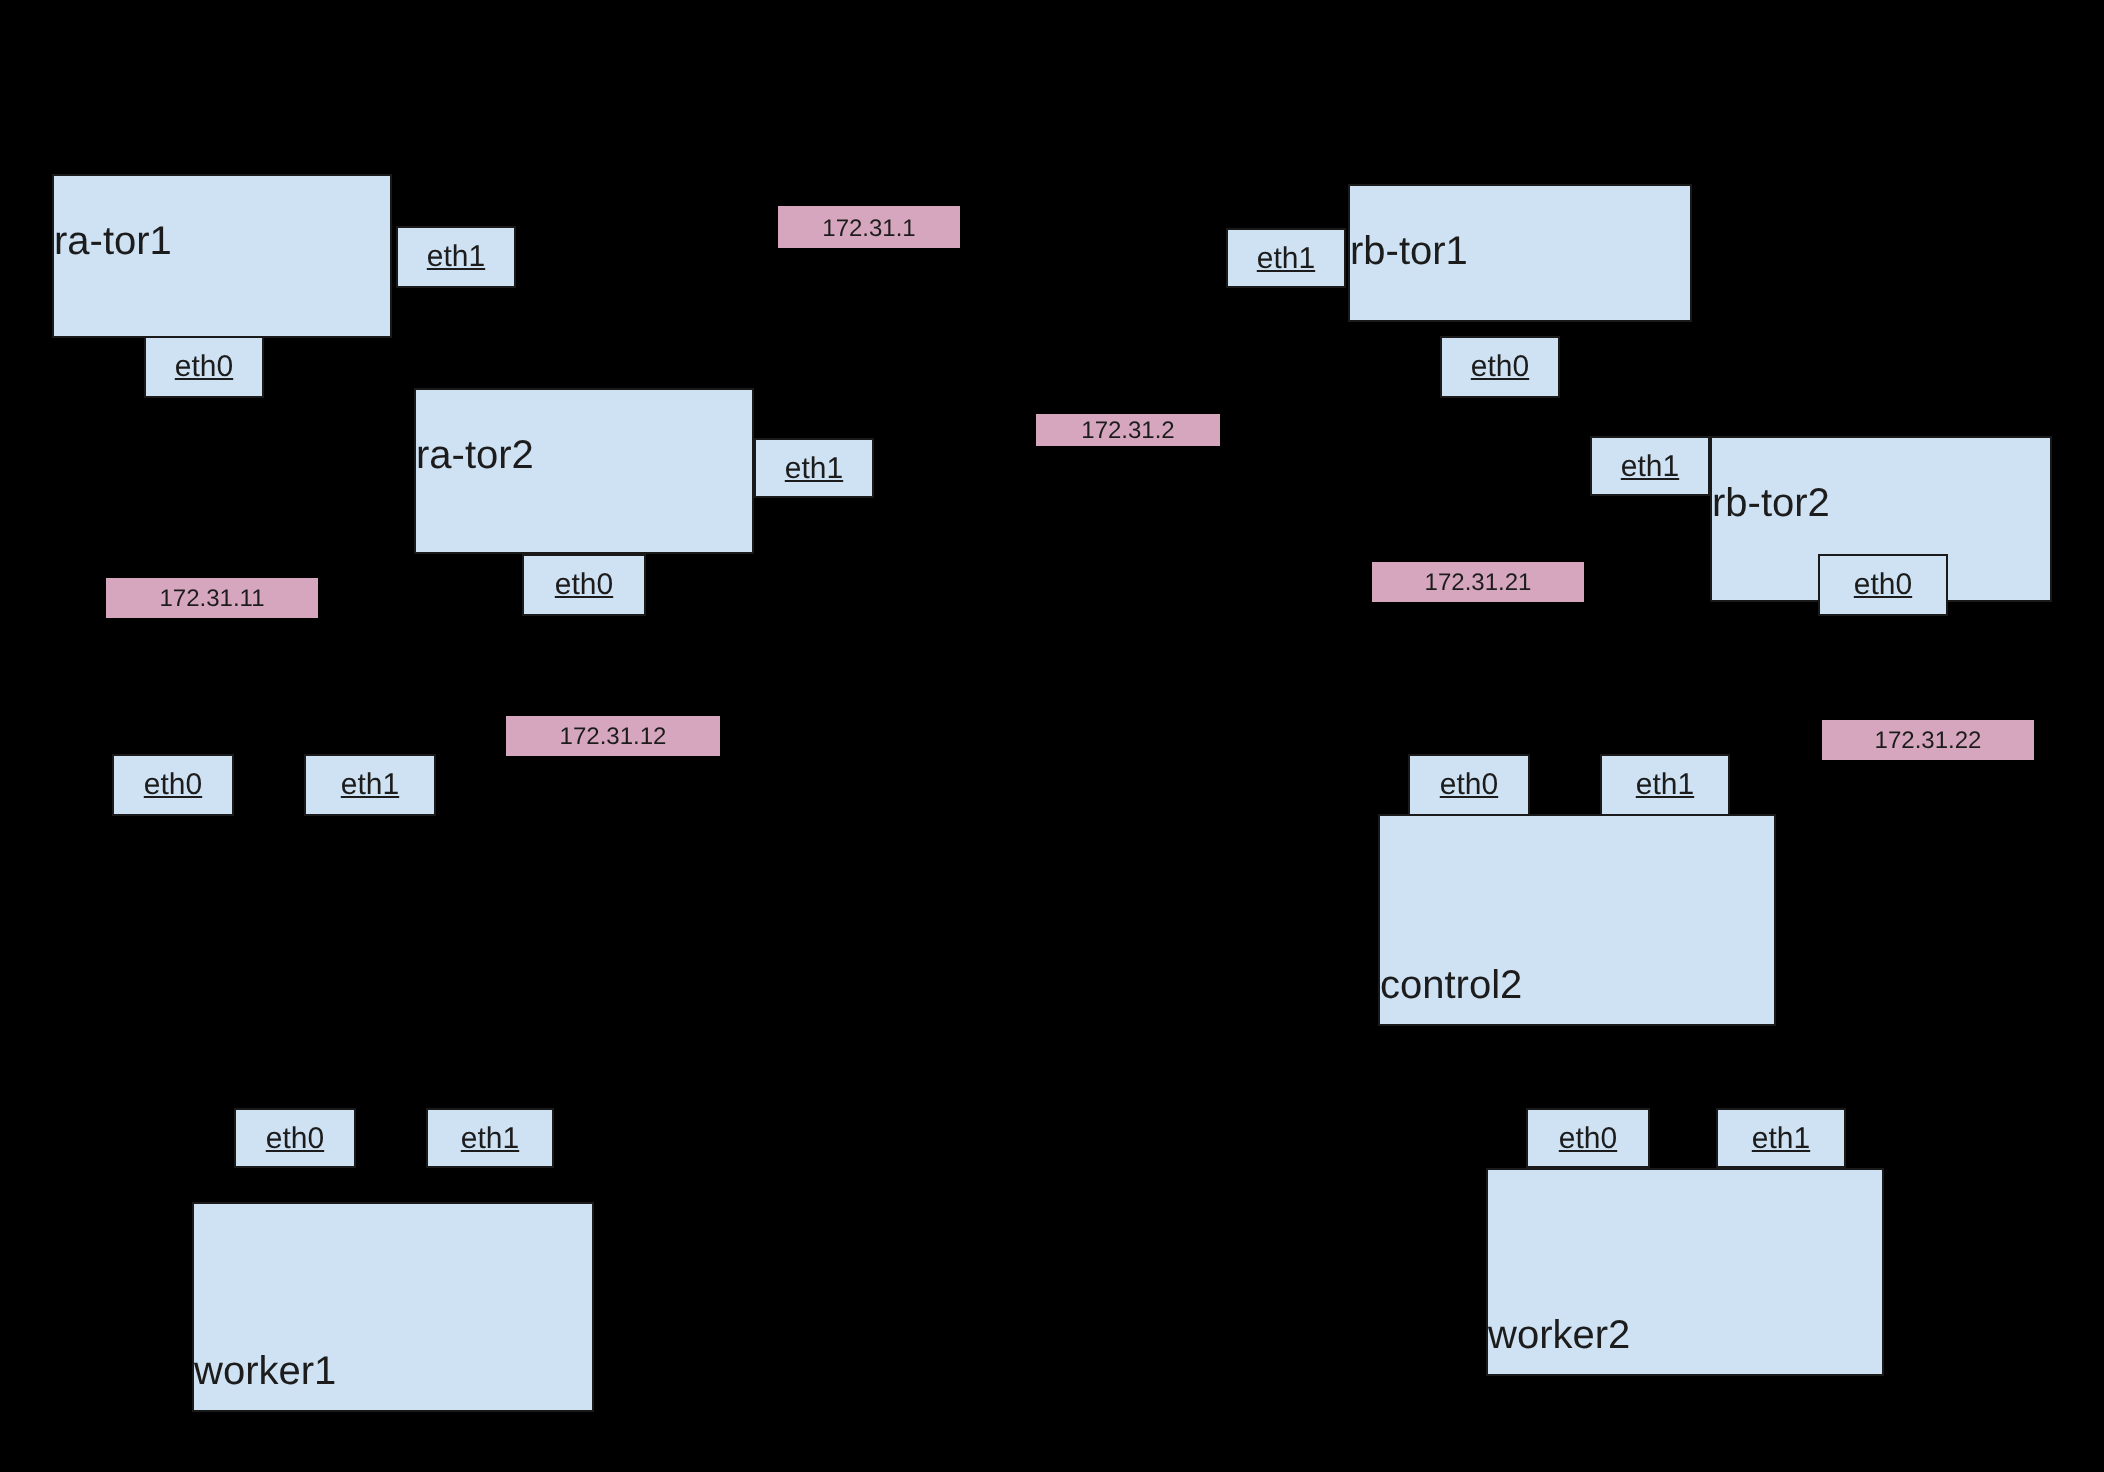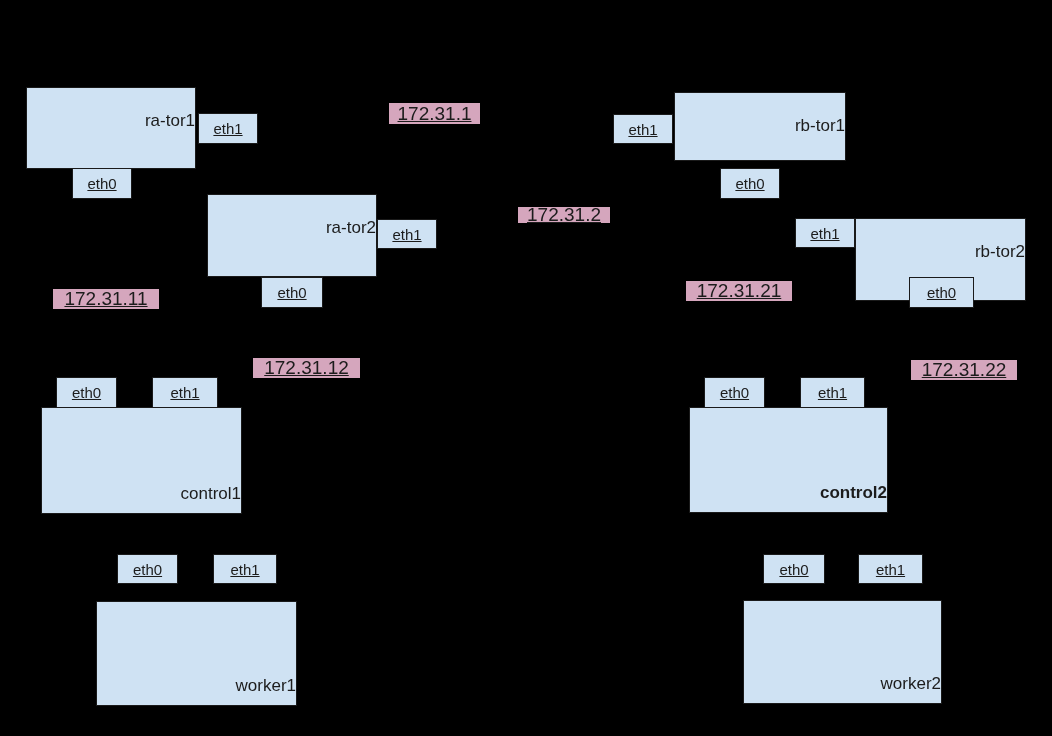--- a/index.html
+++ b/index.html
@@ -20,22 +20,22 @@
     position: absolute;
     background: var(--node-fill, #cfe2f3);
     border: 1px solid var(--node-border, #1a1a1a);
     box-sizing: border-box;
     z-index: 1;
   }
   .node-label {
     position: absolute;
     left: 0;
     width: 100%;
-    text-align: right;
-    font-size: 17px;
+    text-align: left;
+    font-size: 20px;
     line-height: 18px;
     color: var(--text, #1c1c1c);
   }
   .node-label.mid { top: 24px; }
   .node-label.bottom { bottom: 10px; }
   .eth {
     position: absolute;
     background: var(--node-fill, #cfe2f3);
     border: 1px solid var(--node-border, #1a1a1a);
     box-sizing: border-box;
@@ -47,24 +47,23 @@
     z-index: 2;
     text-decoration: underline;
   }
   .ip {
     position: absolute;
     background: var(--ip-fill, #d5a6bd);
     box-sizing: border-box;
     display: flex;
     align-items: center;
     justify-content: center;
-    font-size: 19px;
+    font-size: 12px;
     color: var(--text, #1c1c1c);
     z-index: 3;
-    text-decoration: underline;
   }
 </style>
 </head>
 <body>
 
 <div class="stage">
 
   <div class="node" style="left:26px; top:87px; width:170px; height:82px;">
     <span class="node-label mid">ra-tor1</span>
   </div>
@@ -82,39 +81,36 @@
   </div>
   <div class="eth" style="left:613px; top:114px; width:60px; height:30px;">eth1</div>
   <div class="eth" style="left:720px; top:168px; width:60px; height:31px;">eth0</div>
 
   <div class="node" style="left:855px; top:194px; width:171px; height:83px;margin-top:24px;">
     <span class="node-label mid">rb-tor2</span>
   </div>
   <div class="eth" style="left:795px; top:218px; width:60px; height:30px;">eth1</div>
   <div class="eth" style="left:909px; top:277px; width:65px; height:31px;">eth0</div>
 
-  <div class="node" style="left:41px; top:407px; width:201px; height:107px;">
-    <span class="node-label bottom">control1</span>
-  </div>
   <div class="eth" style="left:56px; top:377px; width:61px; height:31px;">eth0</div>
   <div class="eth" style="left:152px; top:377px; width:66px; height:31px;">eth1</div>
 
   <div class="node" style="left:96px; top:583px; width:201px; height:105px;margin-top:18px;">
     <span class="node-label bottom">worker1</span>
   </div>
   <div class="eth" style="left:117px; top:554px; width:61px; height:30px;">eth0</div>
   <div class="eth" style="left:213px; top:554px; width:64px; height:30px;">eth1</div>
 
-  <div class="node" style="left:689px; top:407px; width:199px; height:106px;font-weight:bold;">
+  <div class="node" style="left:689px; top:407px; width:199px; height:106px;">
     <span class="node-label bottom">control2</span>
   </div>
   <div class="eth" style="left:704px; top:377px; width:61px; height:31px;">eth0</div>
   <div class="eth" style="left:800px; top:377px; width:65px; height:31px;">eth1</div>
 
-  <div class="node" style="left:743px; top:584px; width:199px; height:104px;margin-top:16px;">
+  <div class="node" style="left:743px; top:584px; width:199px; height:104px;">
     <span class="node-label bottom">worker2</span>
   </div>
   <div class="eth" style="left:763px; top:554px; width:62px; height:30px;">eth0</div>
   <div class="eth" style="left:858px; top:554px; width:65px; height:30px;">eth1</div>
 
   <div class="ip" style="left:389px; top:103px; width:91px; height:21px;">172.31.1</div>
   <div class="ip" style="left:518px; top:207px; width:92px; height:16px;">172.31.2</div>
   <div class="ip" style="left:53px; top:273px; width:106px; height:20px;margin-top:16px;">172.31.11</div>
   <div class="ip" style="left:253px; top:358px; width:107px; height:20px;">172.31.12</div>
   <div class="ip" style="left:686px; top:281px; width:106px; height:20px;">172.31.21</div>

